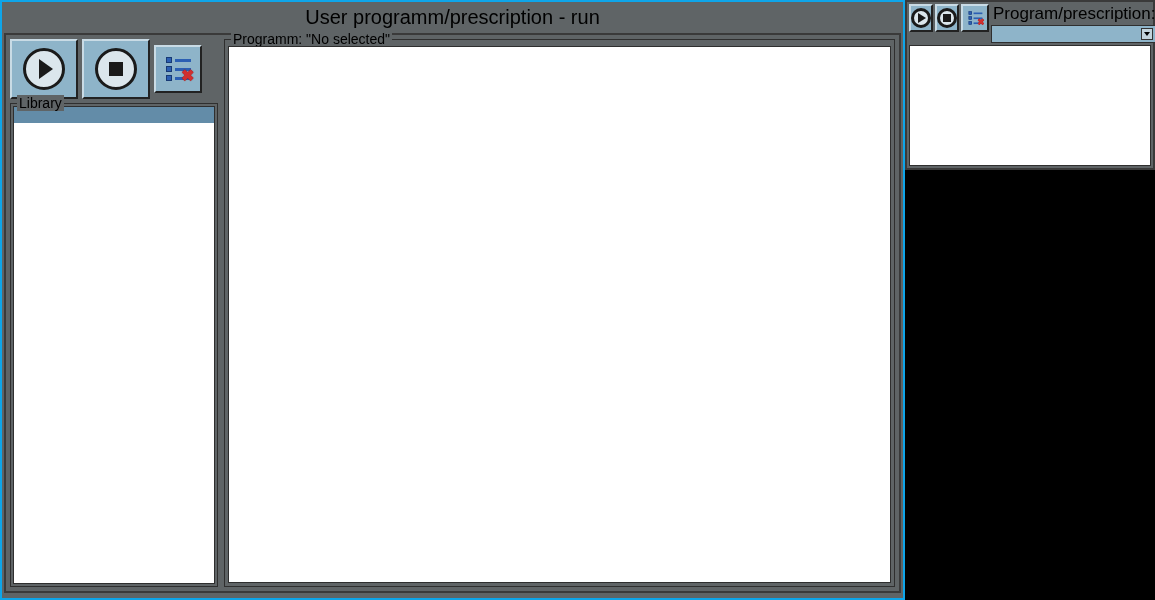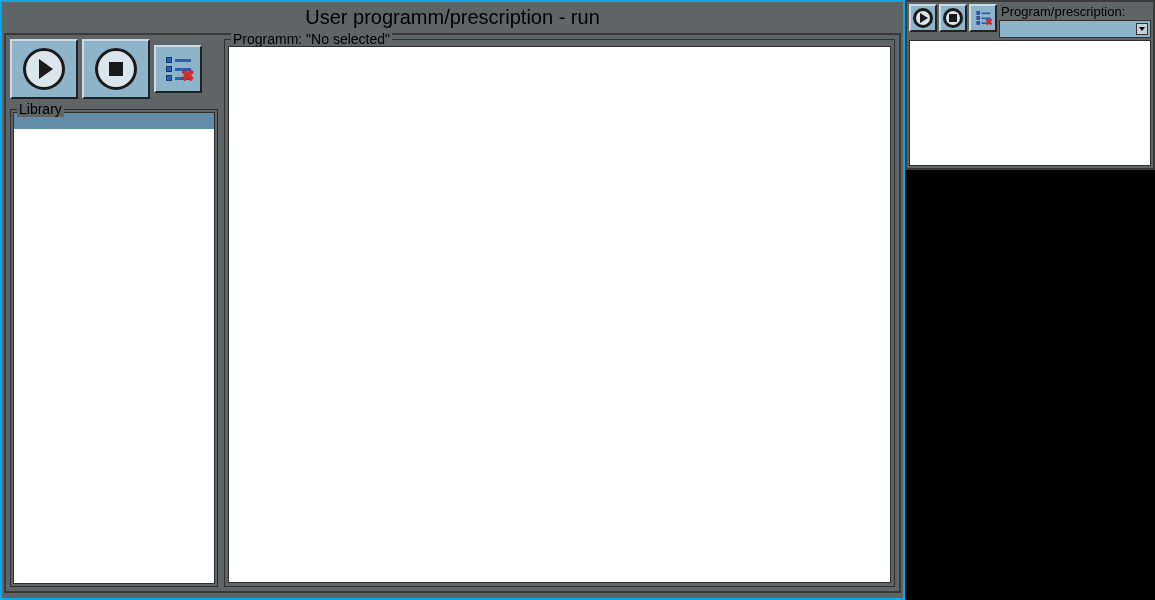--- a/index.html
+++ b/index.html
@@ -116,21 +116,21 @@
   }
   .fieldset-legend {
     position: absolute;
     top: -9px;
     left: 6px;
     background: #5f6466;
     font-size: 14px;
     color: #000;
     padding: 0 2px;
   }
-  .library-fieldset { margin-top: 6px; }
+  .library-fieldset { }
   .library-list {
     background: #fff;
     width: 100%;
     height: 100%;
     border: 1px solid #2f2f2f;
   }
   .library-selected-row {
     background: #638ca8;
     height: 16px;
     width: 100%;
@@ -177,21 +177,21 @@
     align-items: flex-start;
     gap: 2px;
   }
   .mini-right {
     flex: 1;
     display: flex;
     flex-direction: column;
     gap: 1px;
   }
   .mini-label {
-    font-size: 13px;
+    font-size: 17px;
     color: #000;
     padding-left: 2px;
     white-space: nowrap;
   }
   .combo {
     width: 100%;
     height: 18px;
     background: #8eb4c9;
     border: 1px solid #2f2f2f;
     display: flex;

